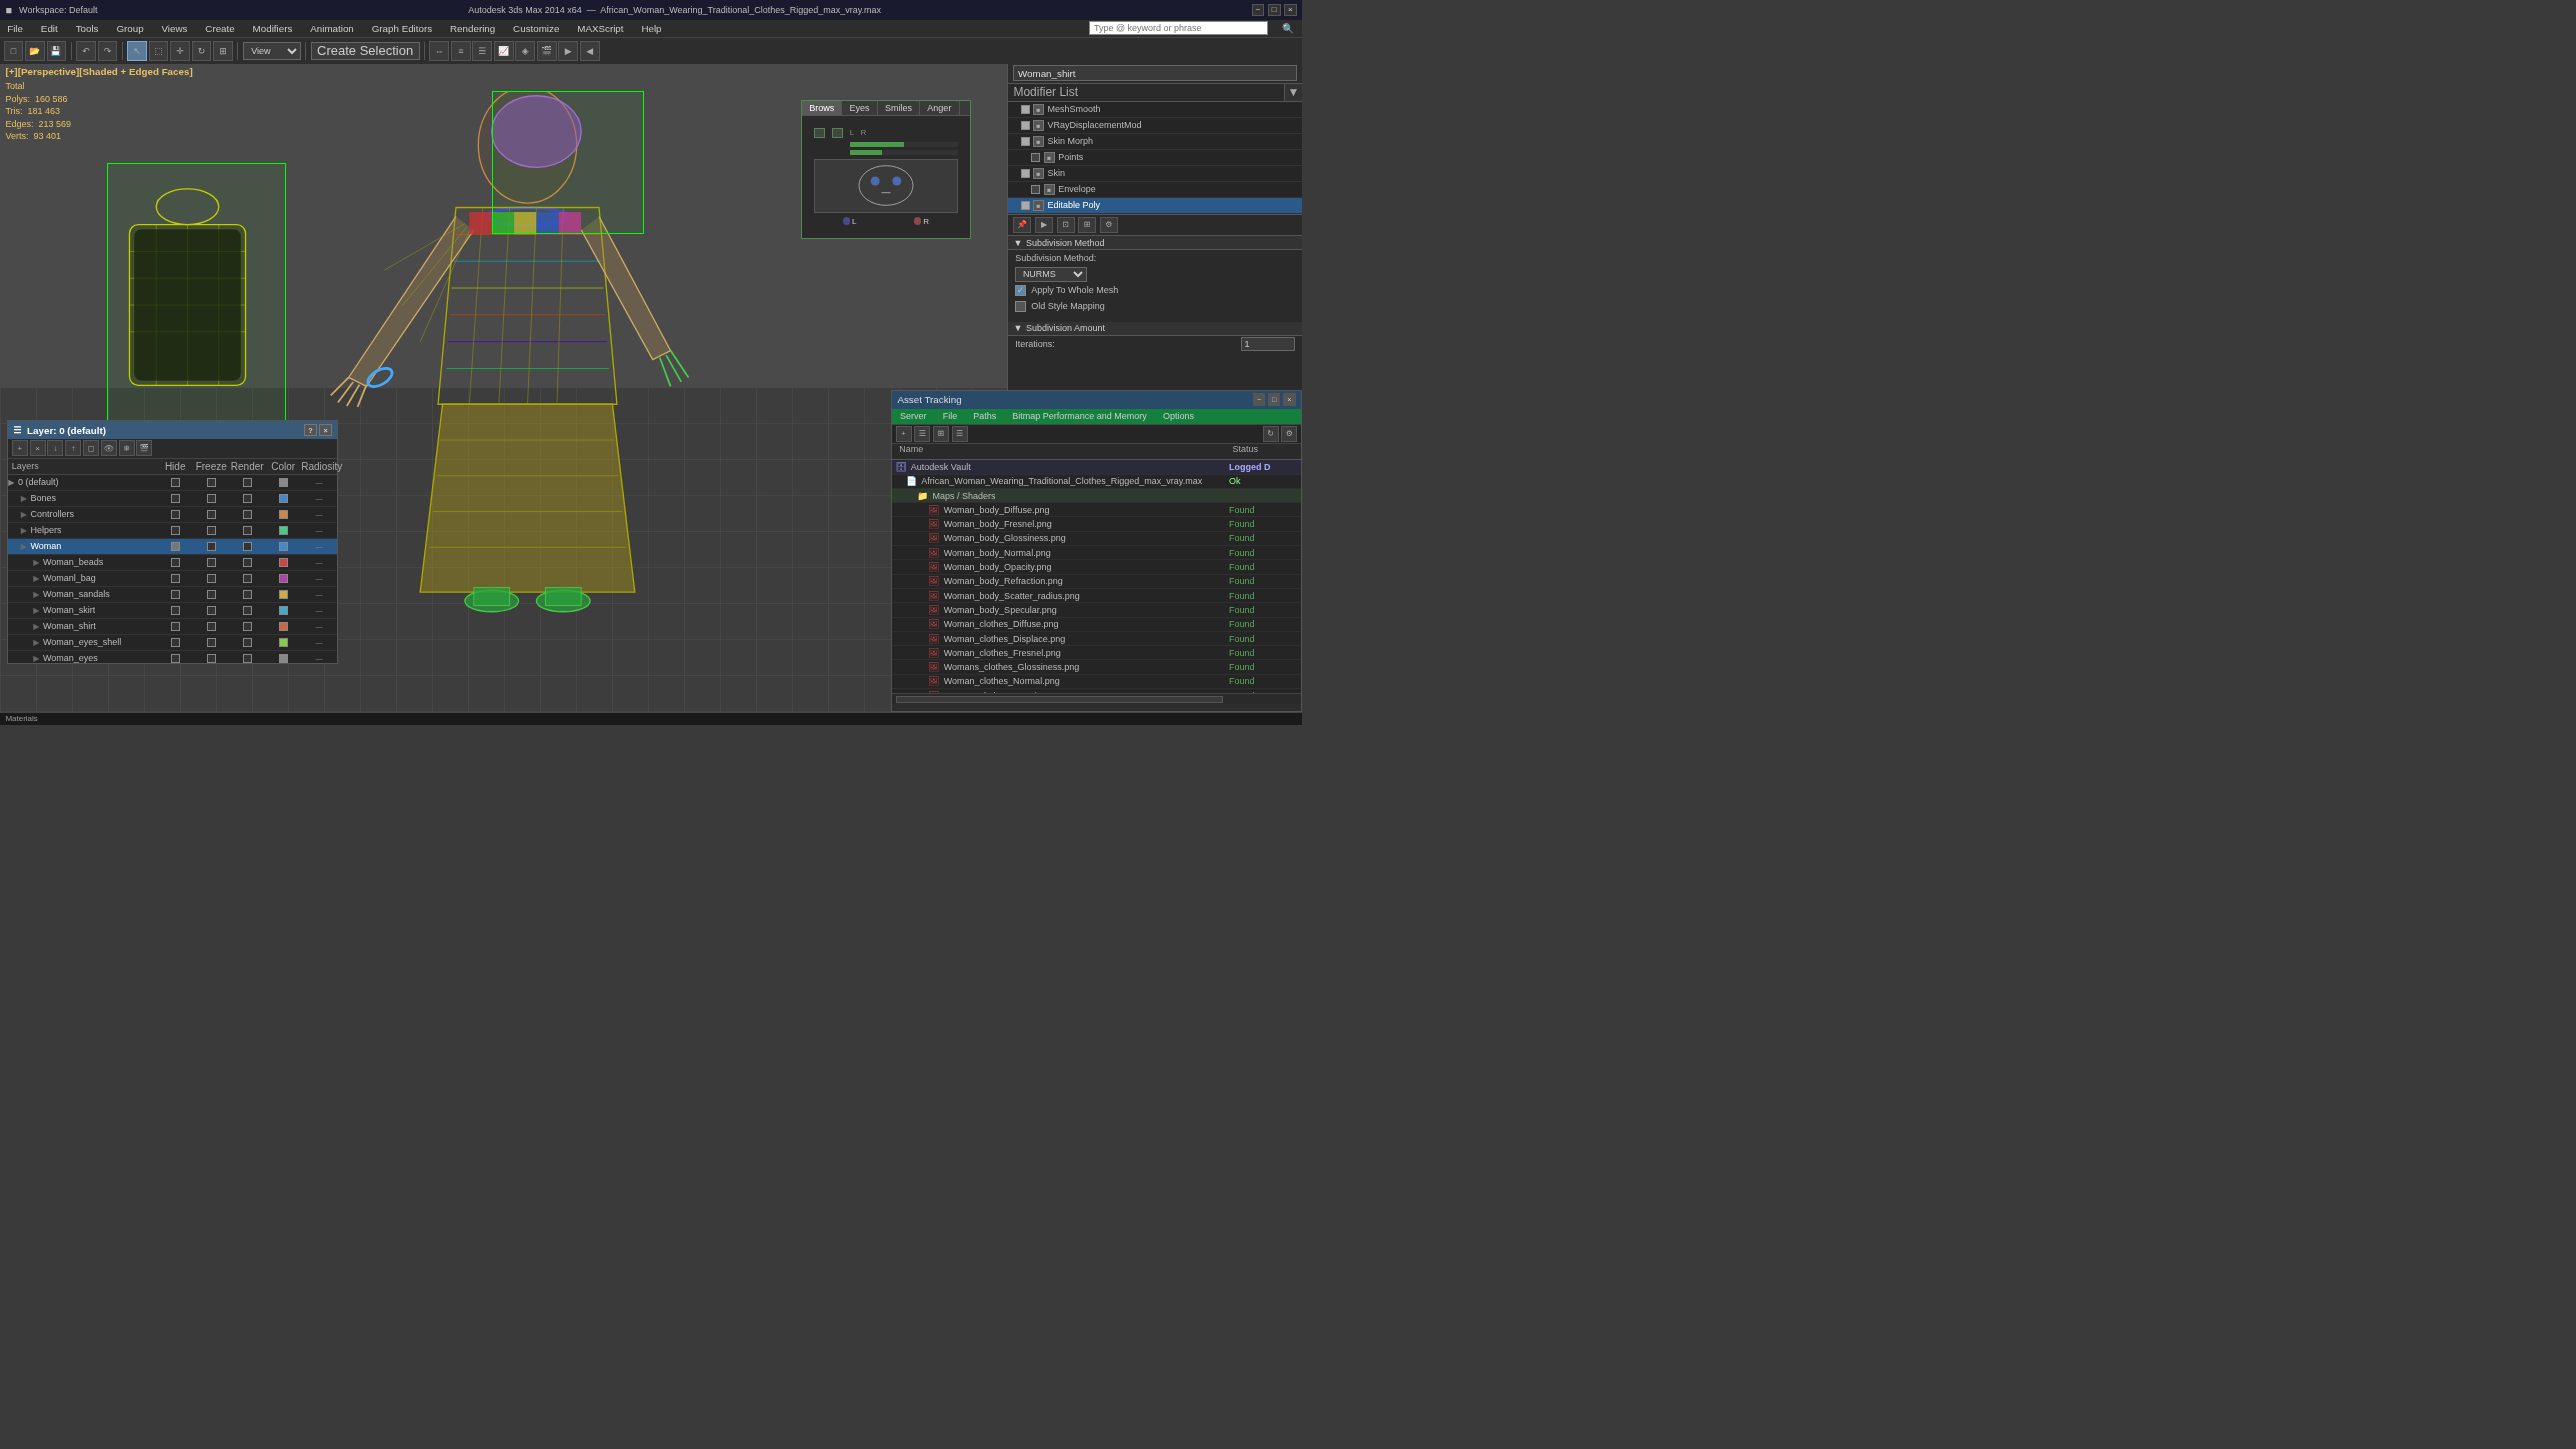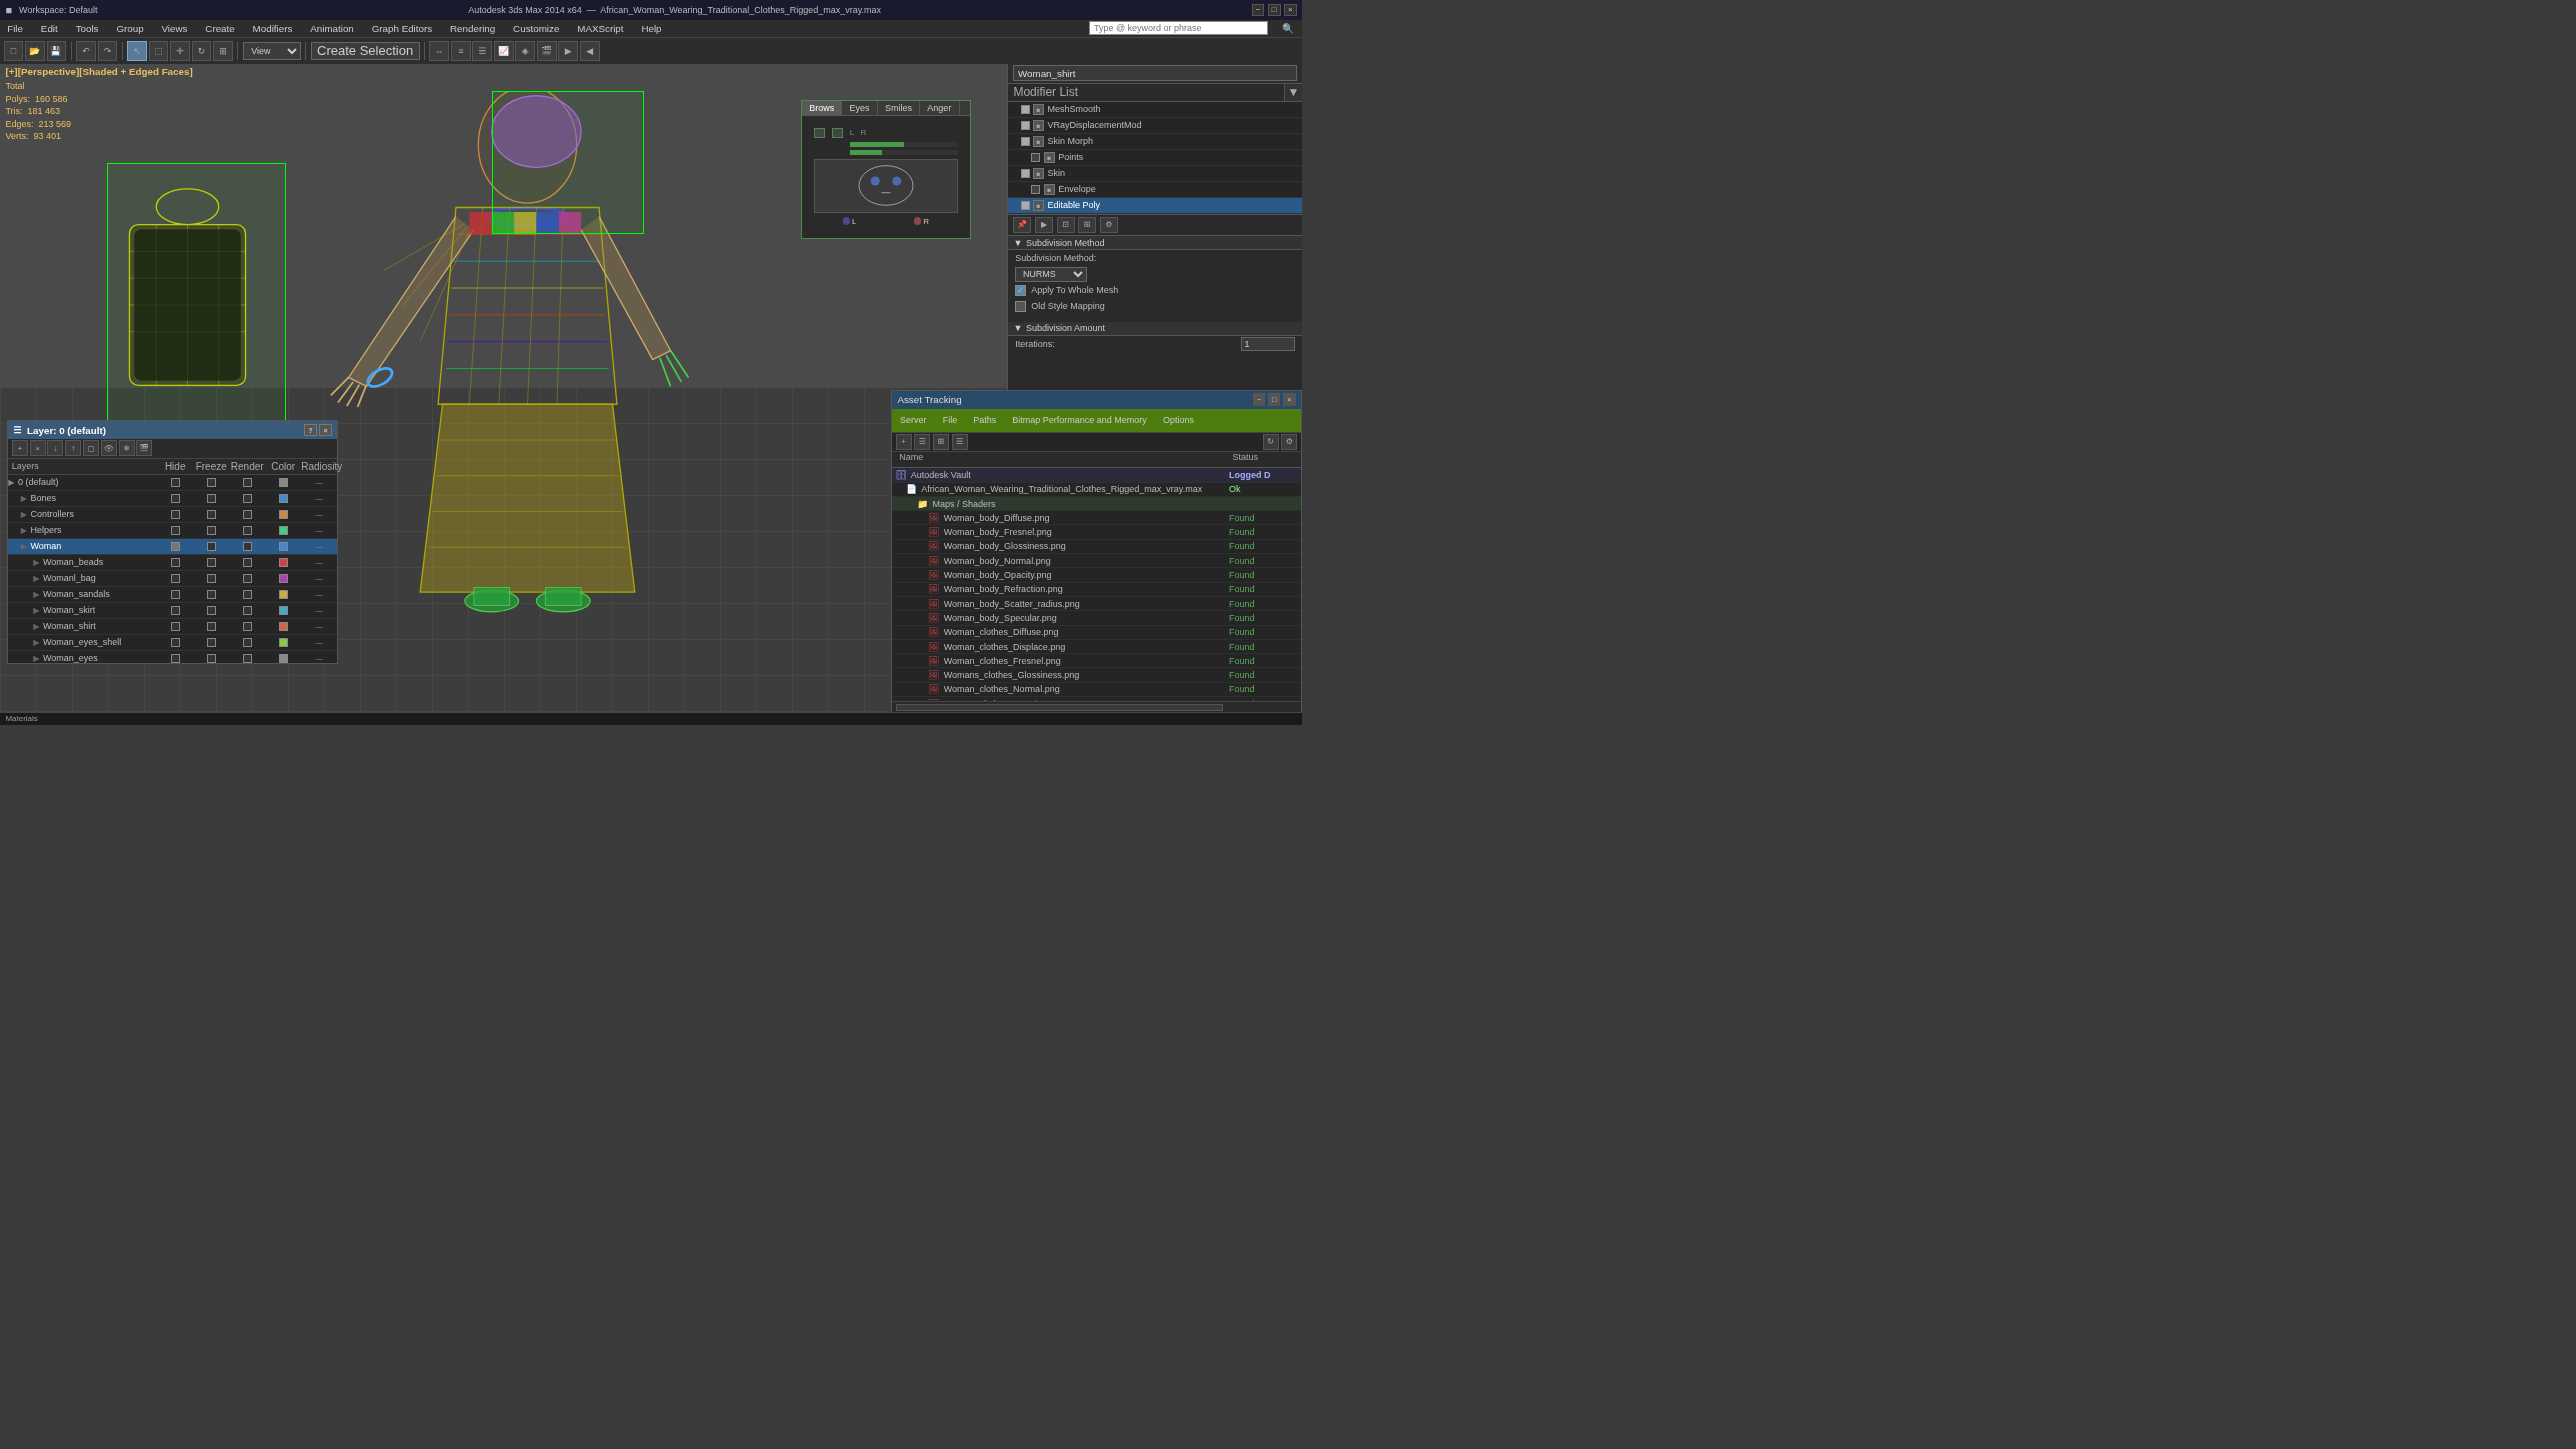--- a/index.html
+++ b/index.html
@@ -346,22 +346,22 @@
       padding: 0 5.4px;
       font-size: 9.8px; color: #ddd;
     }
     .asset-titlebar-btns { display: flex; gap: 2.7px; }
     .asset-titlebtn {
       width: 12.5px; height: 12.5px;
       background: #555; border: none;
       color: #ccc; font-size: 7.2px; cursor: pointer;
     }
     .asset-menu-bar {
-      height: 24px;
-      background: #4d7c0f;
+      height: 16px;
+      background: #15803d;
       display: flex; align-items: center;
       font-size: 9px; color: #ccc;
       gap: 10.7px; padding: 0 5.4px;
       border-bottom: 0.9px solid #444;
     }
     .asset-menu-item { cursor: pointer; padding: 0.9px 2.7px; }
     .asset-toolbar {
       height: 19.7px;
       background: #252525;
       display: flex; align-items: center;

